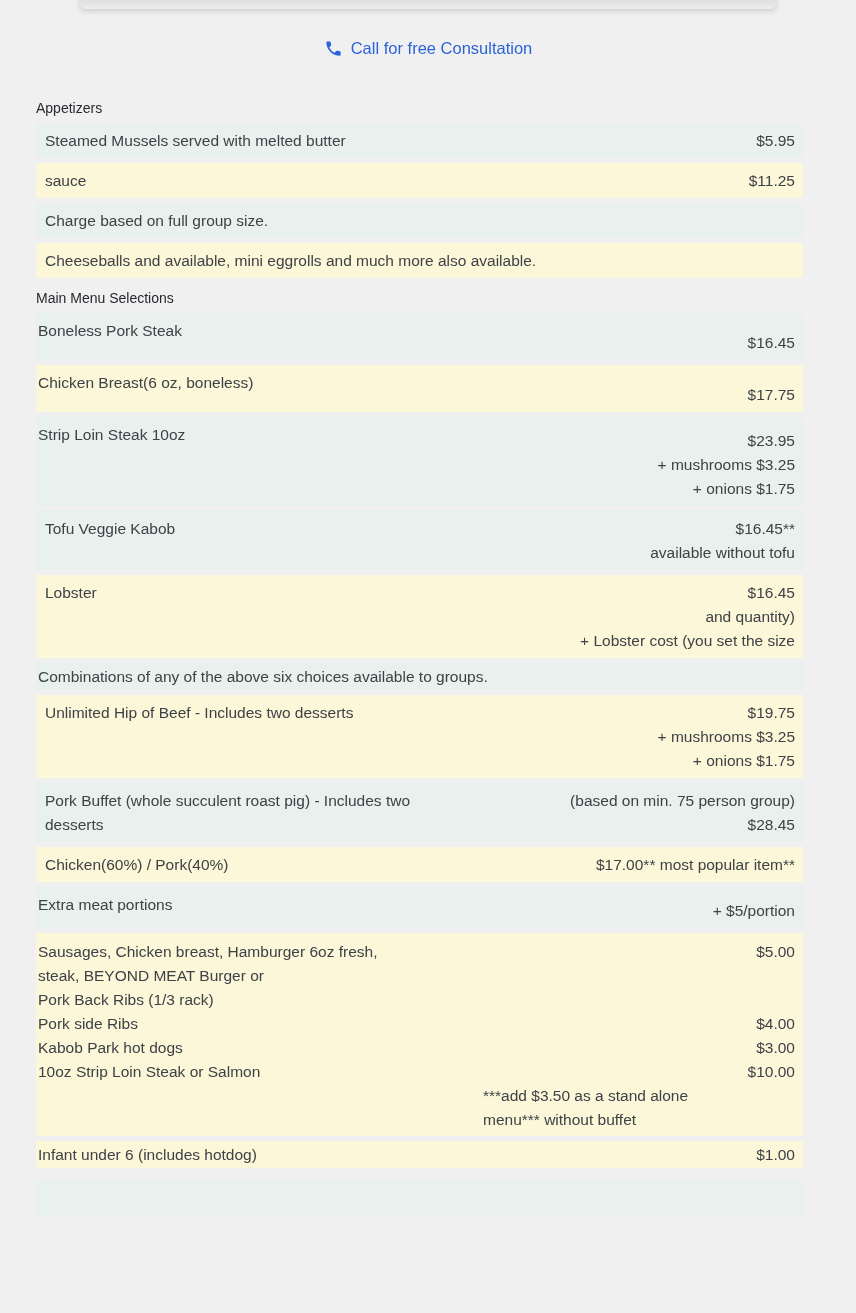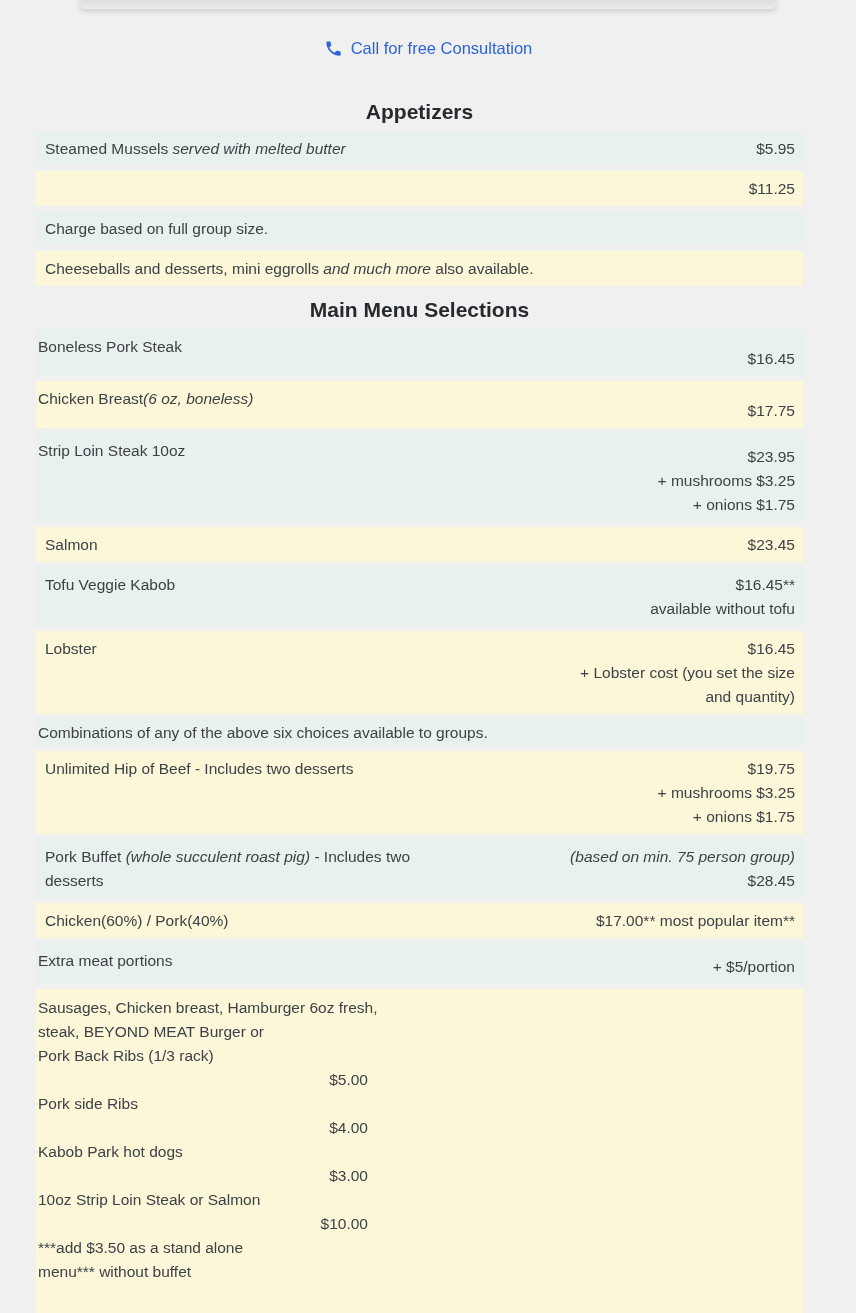--- a/index.html
+++ b/index.html
@@ -24,44 +24,44 @@
     border-radius:0 0 12px 12px;
     box-shadow:0 3px 5px rgba(0,0,0,.12);
   }
   .consult{
     display:flex;justify-content:center;align-items:center;gap:8px;
     margin-top:30px;color:var(--accent);font-size:16.5px;cursor:pointer;text-align:right;
   }
   .consult svg{width:19px;height:19px;fill:var(--accent);flex:0 0 auto;}
   .menu{margin:0 53px 0 36px;padding-top:30px;}
   .section-heading{
-    text-align:center;font-weight:bold;font-size:21px;
+    font-weight:normal;font-size:14px;
     color:var(--heading);margin:12px 0 7px;
   }
   .row{
     display:flex;justify-content:space-between;
     margin-bottom:5px;font-size:15.5px;line-height:24px;
     padding:6px 8px 5px 2px;
   }
   .row.pad{padding-left:9px;}
   .row.slim{padding-top:2px;padding-bottom:1px;align-items:flex-end;}
   .mint{background:var(--mint);}
   .yellow{background:var(--yellow);}
   .cell-left{flex:1 1 auto;text-align:left;}
   .cell-right{flex:0 0 auto;text-align:right;max-width:330px;}
   .row.offset .cell-right{padding-top:12px;}
   .row.offset-sm .cell-right{padding-top:6px;}
   .row.note .cell-right{flex:0 0 312px;text-align:left;}
   .row-group{margin-bottom:5px;padding:7px 0 4px;}
-  .row-group .row{margin-bottom:0;background:transparent;padding-top:0;padding-bottom:0;flex-direction:column;}
+  .row-group .row{margin-bottom:0;background:transparent;padding-top:0;padding-bottom:0;}
   .footer-note{
     margin:12px 53px 0 36px;background:var(--mint);
     padding:13px 8px 24px 2px;font-size:15.5px;line-height:24.5px;
   }
-  .it{font-style:italic;}
+  .it{}
 </style>
 </head>
 <body>
 
 <div class="card-edge"></div>
 
 <div class="consult">
   <svg viewBox="0 0 24 24" aria-hidden="true">
     <path d="M6.62 10.79c1.44 2.83 3.76 5.14 6.59 6.59l2.2-2.2c.27-.27.67-.36 1.02-.24 1.12.37 2.33.57 3.57.57.55 0 1 .45 1 1V20c0 .55-.45 1-1 1-9.39 0-17-7.61-17-17 0-.55.45-1 1-1h3.5c.55 0 1 .45 1 1 0 1.25.2 2.45.57 3.57.11.35.03.74-.25 1.02l-2.2 2.2z"></path>
   </svg>
@@ -73,34 +73,35 @@
     <div class="row mint pad">
       <div class="cell-left">
         <div class="line"><span>Steamed Mussels </span><span class="it">served with melted butter</span></div>
       </div>
       <div class="cell-right">
         <div class="line"><span>$5.95</span></div>
       </div>
     </div>
     <div class="row yellow pad">
       <div class="cell-left">
+        <div class="line"><span class="it">sauce</span></div>
       </div>
       <div class="cell-right">
         <div class="line"><span>$11.25</span></div>
       </div>
     </div>
     <div class="row mint pad">
       <div class="cell-left">
         <div class="line"><span>Charge based on full group size.</span></div>
       </div>
       <div class="cell-right"></div>
     </div>
     <div class="row yellow pad">
       <div class="cell-left">
-        <div class="line"><span>Cheeseballs and desserts, mini eggrolls </span><span class="it">and much more</span><span> also available.</span></div>
+        <div class="line"><span>Cheeseballs and available, mini eggrolls </span><span class="it">and much more</span><span> also available.</span></div>
       </div>
       <div class="cell-right"></div>
     </div>
     <div class="section-heading">Main Menu Selections</div>
     <div class="row mint offset">
       <div class="cell-left">
         <div class="line"><span>Boneless Pork Steak</span></div>
       </div>
       <div class="cell-right">
         <div class="line"><span>$16.45</span></div>
@@ -117,45 +118,37 @@
     <div class="row mint offset-sm">
       <div class="cell-left">
         <div class="line"><span>Strip Loin Steak 10oz</span></div>
       </div>
       <div class="cell-right">
         <div class="line"><span>$23.95</span></div>
         <div class="line"><span>+ mushrooms $3.25</span></div>
         <div class="line"><span>+ onions $1.75</span></div>
       </div>
     </div>
-    <div class="row yellow pad">
-      <div class="cell-left">
-        <div class="line"><span>Salmon</span></div>
-      </div>
-      <div class="cell-right">
-        <div class="line"><span>$23.45</span></div>
-      </div>
-    </div>
     <div class="row mint pad">
       <div class="cell-left">
         <div class="line"><span>Tofu Veggie Kabob</span></div>
       </div>
       <div class="cell-right">
         <div class="line"><span>$16.45**</span></div>
         <div class="line"><span>available without tofu</span></div>
       </div>
     </div>
     <div class="row yellow pad">
       <div class="cell-left">
         <div class="line"><span>Lobster</span></div>
       </div>
       <div class="cell-right">
         <div class="line"><span>$16.45</span></div>
+        <div class="line"><span>and quantity)</span></div>
         <div class="line"><span>+ Lobster cost (you set the size</span></div>
-        <div class="line"><span>and quantity)</span></div>
       </div>
     </div>
     <div class="row mint slim">
       <div class="cell-left">
         <div class="line"><span>Combinations of any of the above six choices available to groups.</span></div>
       </div>
       <div class="cell-right"></div>
     </div>
     <div class="row yellow pad">
       <div class="cell-left">

